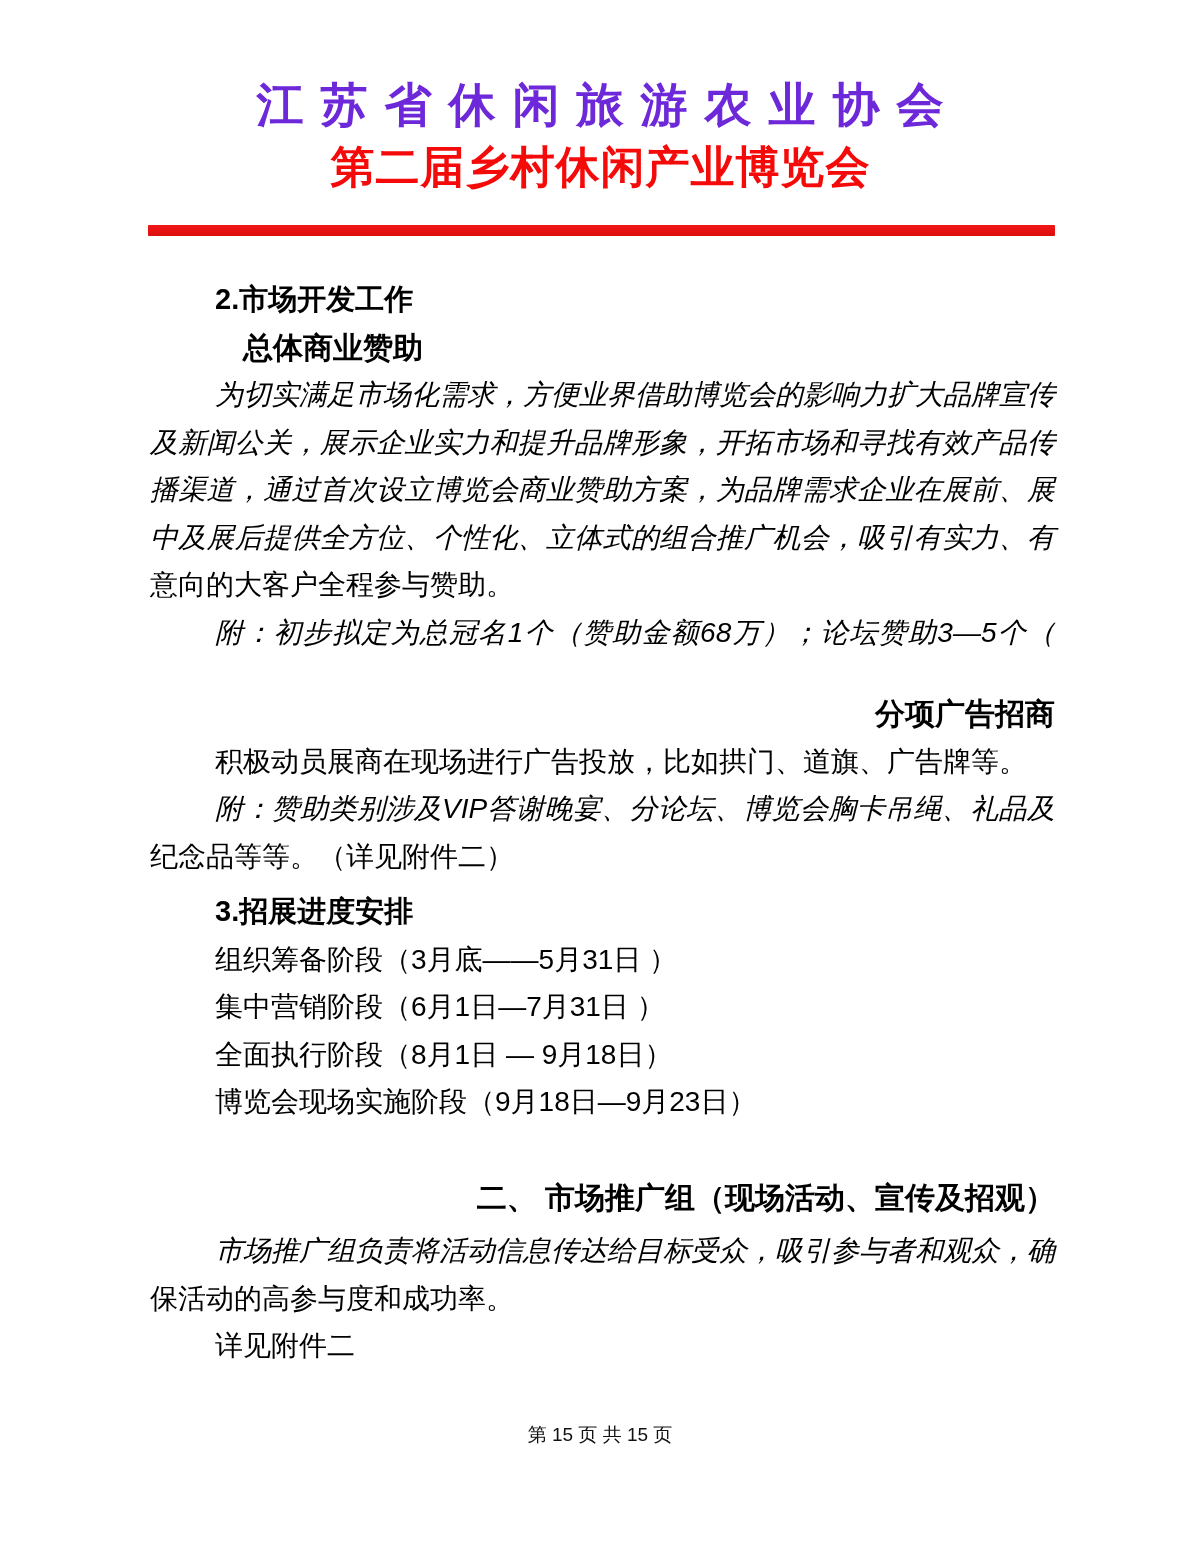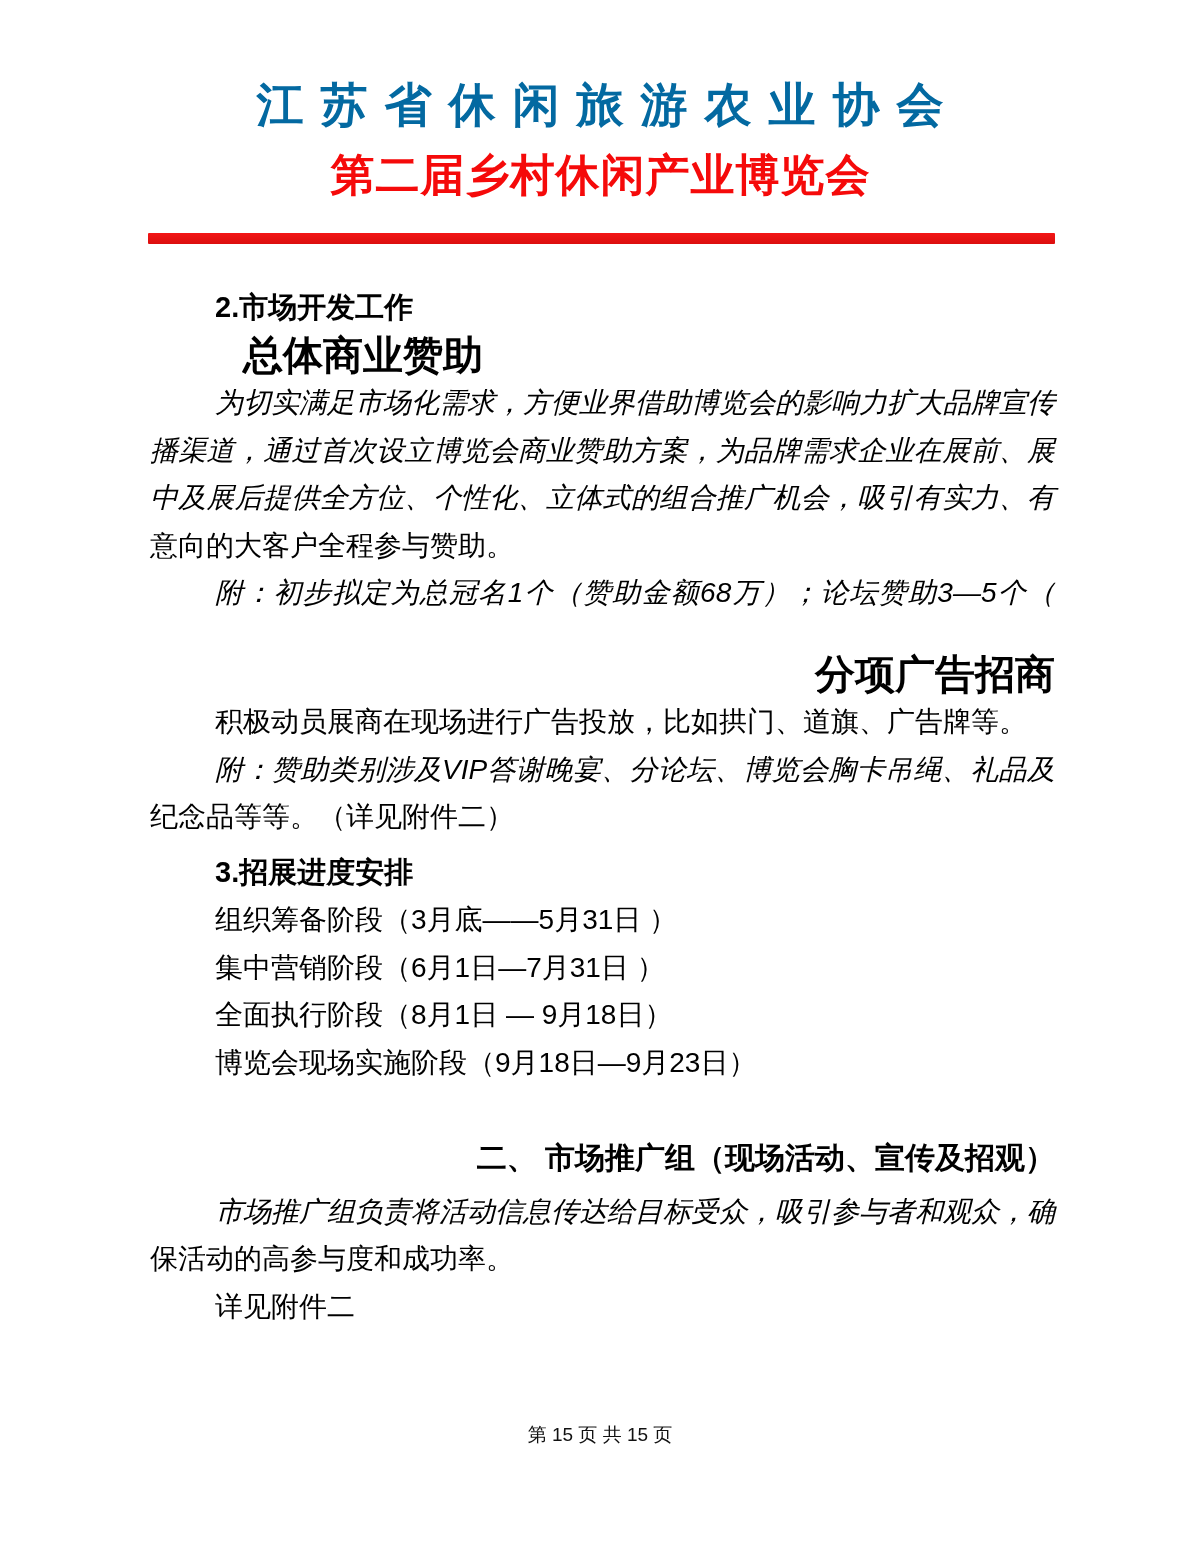--- a/index.html
+++ b/index.html
@@ -17,27 +17,27 @@
     color: #000000;
   }
   .title-block {
     text-align: center;
   }
   .doc-title-1 {
     margin-top: 76px;
     font-size: 47px;
     line-height: 58px;
     font-weight: bold;
-    color: #0369a1;
+    color: #6d28d9;
     letter-spacing: 17px;
     padding-left: 17px; 
     white-space: nowrap;
   }
   .doc-title-2 {
-    margin-top: 16px;
+    margin-top: 8px;
     font-size: 44px;
     line-height: 50px;
     font-weight: bold;
     color: #f50a0a;
     letter-spacing: 1px;
     padding-left: 1px;
     white-space: nowrap;
   }
   .red-divider {
     margin: 33px 0 0 148px;
@@ -57,21 +57,21 @@
   }
   .ind  { padding-left: 65px; }
   .just { text-align: justify; text-align-last: justify; font-style: italic; }
   .h-num {
     font-weight: bold;
     font-size: 29px;
     padding-left: 65px;
   }
   .h-sub {
     font-weight: bold;
-    font-size: 40px;
+    font-size: 30px;
     padding-left: 93px;
   }
   .h-major {
     font-weight: bold;
     font-size: 30px;
     padding-left: 50px;
     margin-bottom: 6px;
   }
   .gap-small  { margin-top: 8px; }
   .gap-large  { margin-top: 34px; text-align: right; }
@@ -97,20 +97,21 @@
     <div class="doc-title-2">第二届乡村休闲产业博览会</div>
   </div>
 
   <div class="red-divider"></div>
 
   <div class="content" id="content">
       <div class="line h-num">2.市场开发工作</div>
       <div class="line h-sub">总体商业赞助</div>
       <div>
         <div class="line ind just">为切实满足市场化需求，方便业界借助博览会的影响力扩大品牌宣传</div>
+        <div class="line just">及新闻公关，展示企业实力和提升品牌形象，开拓市场和寻找有效产品传</div>
         <div class="line just">播渠道，通过首次设立博览会商业赞助方案，为品牌需求企业在展前、展</div>
         <div class="line just">中及展后提供全方位、个性化、立体式的组合推广机会，吸引有实力、有</div>
         <div class="line">意向的大客户全程参与赞助。</div>
       </div>
       <div>
         <div class="line ind just">附：初步拟定为总冠名1个（赞助金额68万）；论坛赞助3—5个（</div>
       </div>
       <div class="line h-sub gap-large">分项广告招商</div>
       <div>
         <div class="line ind">积极动员展商在现场进行广告投放，比如拱门、道旗、广告牌等。</div>

